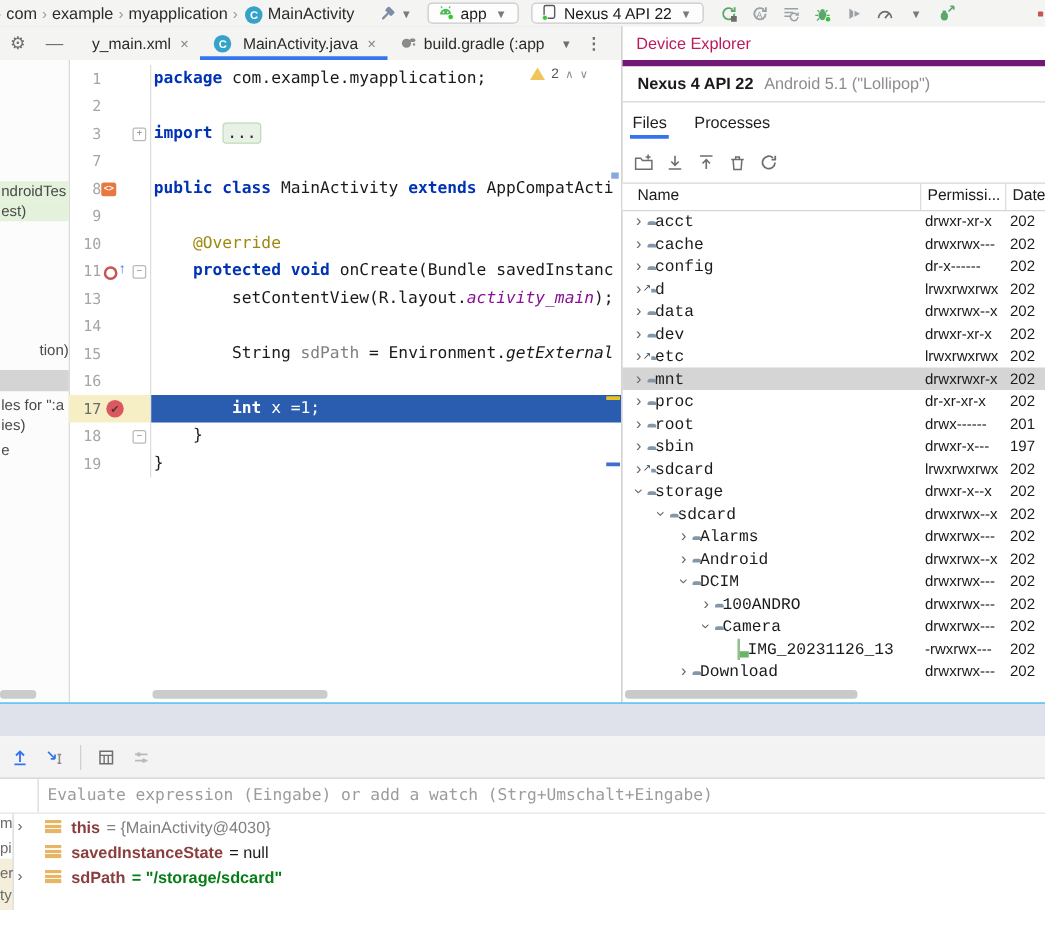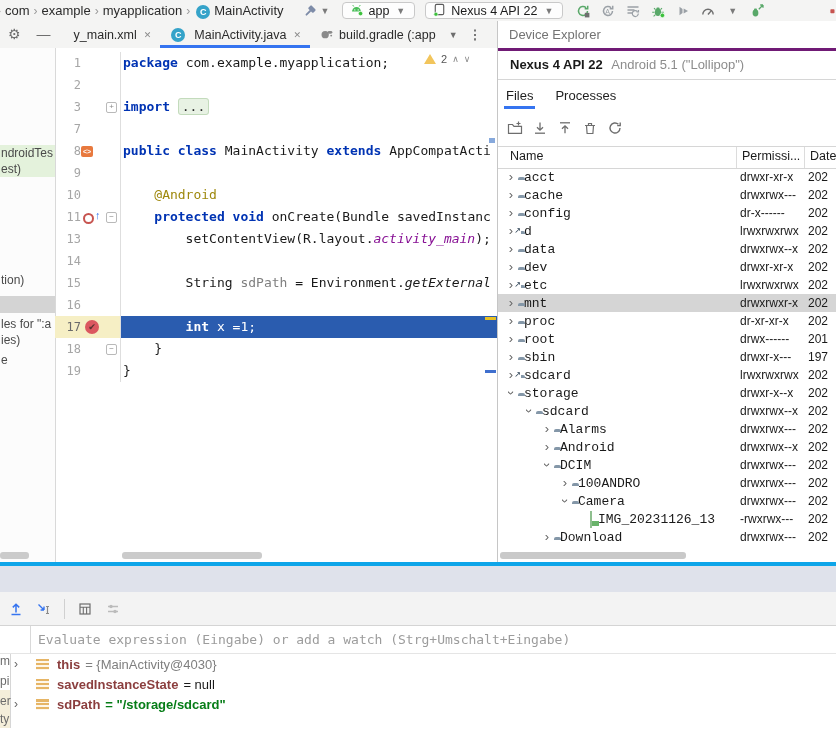--- a/index.html
+++ b/index.html
@@ -70,21 +70,21 @@
            padding:1px 3px;}
   .warn-tri{width:0;height:0;border-left:6px solid transparent;border-right:6px solid transparent;
             border-bottom:10px solid #F2C55C;}
   .warn-count{font-size:11px;color:#555;}
   .nav-chev{font-size:9px;color:#8a8a8a;}
   .mark{position:absolute;}
   .thumb{position:absolute;height:7px;border-radius:3px;background:#CBCBCB;}
   
   .device{position:absolute;left:497px;top:21px;width:339px;height:541px;background:#fff;
           border-left:1px solid #C6C6C6;box-sizing:border-box;}
-  .dx-title{height:27px;line-height:27px;padding-left:11px;border-bottom:3px solid #701a75;color:#737373;}
+  .dx-title{height:27px;line-height:27px;padding-left:11px;border-bottom:5px solid #701a75;color:#be185d;}
   .dx-combo{height:28px;line-height:28px;padding-left:12px;border-bottom:1px solid #D6D6D6;white-space:nowrap;overflow:hidden;}
   .dx-combo b{font-weight:bold;color:#1a1a1a;}
   .dx-combo .os{color:#8C8C8C;margin-left:5px;}
   .dx-tabs{height:31px;display:flex;align-items:stretch;padding-left:8px;gap:22px;}
   .dx-tab{position:relative;display:flex;align-items:center;font-size:13px;color:#1f1f1f;}
   .dx-tab.active::after{content:"";position:absolute;left:-2px;right:-2px;bottom:2px;height:3px;background:#3574F0;}
   .dx-tools{height:33px;display:flex;align-items:center;gap:9px;padding-left:9px;}
   .dx-tool{display:inline-flex;width:16px;height:16px;}
   .dx-head{position:absolute;left:0;top:125px;width:339px;height:21px;border-top:1px solid #D6D6D6;
            border-bottom:1px solid #D6D6D6;background:#fff;font-size:12.5px;color:#1a1a1a;}
@@ -104,21 +104,21 @@
   .folder::before{content:"";position:absolute;top:0px;left:0;width:7px;height:3px;background:#8497A8;
                   border-radius:2px 2px 0 0;}
   .lnk{position:absolute;right:-3px;top:-4px;font-size:8px;color:#23394d;background:#fff;line-height:8px;}
   .imgico{width:11px;height:13px;border:1px solid #8FBF8F;background:#F4FAF4;position:relative;}
   .imgico::before{content:"";position:absolute;left:1px;bottom:1px;width:7px;height:5px;background:#69B36A;}
   .dx-name{font-size:13px;color:#1a1a1a;overflow:hidden;font-family:Liberation Mono, monospace;}
   .dx-perm{position:absolute;left:242px;width:64px;font-size:12px;overflow:hidden;}
   .dx-date{position:absolute;left:310px;width:28px;font-size:12px;overflow:hidden;}
   .dx-thumb{position:absolute;left:2px;top:531px;width:186px;height:7px;border-radius:3px;background:#C9C9C9;}
   
-  .debug{position:absolute;left:0;top:562px;width:836px;height:186px;background:#fff;border-top:4px solid #0ea5e9;
+  .debug{position:absolute;left:0;top:562px;width:836px;height:186px;background:#fff;border-top:1px solid #0ea5e9;
          box-sizing:border-box;}
   .dbg-band{position:absolute;left:0;top:0;width:836px;height:26px;background:#DFE2EB;}
   .dbg-tools{position:absolute;left:0;top:26px;width:836px;height:34px;background:#F3F3F3;
              border-bottom:1px solid #D4D4D4;display:flex;align-items:center;gap:12px;padding-left:8px;box-sizing:border-box;}
   .dbg-tool{display:inline-flex;width:16px;height:16px;}
   .dbg-sep{width:1px;height:20px;background:#D0D0D0;}
   .dbg-eval{position:absolute;left:0;top:60px;width:836px;height:28px;border-bottom:1px solid #E5E5E5;box-sizing:border-box;}
   .dbg-eval::before{content:"";position:absolute;left:30px;top:0;bottom:0;width:1px;background:#D9D9D9;}
   .eval-ph{position:absolute;left:38px;top:0;line-height:27px;font-family:"DejaVu Sans Mono",monospace;
            font-size:13px;color:#9C9C9C;white-space:nowrap;}
@@ -270,21 +270,21 @@
     <span class="tab-extra dd">▼</span>
     <span class="kebab">⋮</span>
   </div>
 
   <div class="editor">
     <div class="stub">
       <div class="stub-sel"></div>
       <div id="stub-frags">
           <div class="frag green" style="top: 97px;">ndroidTes</div>
           <div class="frag green" style="top: 113px;">est)</div>
-          <div class="frag" style="top: 224px;">tion)</div>
+          <div class="frag" style="top: 224px; text-align: right;">tion)</div>
           <div class="frag" style="top: 268px;">les for ":a</div>
           <div class="frag" style="top: 284px;">ies)</div>
           <div class="frag" style="top: 304px;">e Version)</div>
         </div>
     </div>
     <div class="lines" id="lines">
         <div class="row">
           <div class="gut">
             <span class="num">1</span>
           </div>
@@ -319,21 +319,21 @@
         <div class="row">
           <div class="gut">
             <span class="num">9</span>
           </div>
           <div class="code"></div>
         </div>
         <div class="row">
           <div class="gut">
             <span class="num">10</span>
           </div>
-          <div class="code"><span class="tk tk-ann">    @Android</span></div>
+          <div class="code"><span class="tk tk-ann">    @Override</span></div>
         </div>
         <div class="row">
           <div class="gut">
             <span class="num">11</span>
             <span class="gi-ovr"></span>
             <span class="gi-arrow">↑</span>
             <span class="gi-fold">−</span>
           </div>
           <div class="code"><span class="tk tk-kw">    protected void </span><span class="tk tk-pl">onCreate(Bundle savedInstanc</span></div>
         </div>

